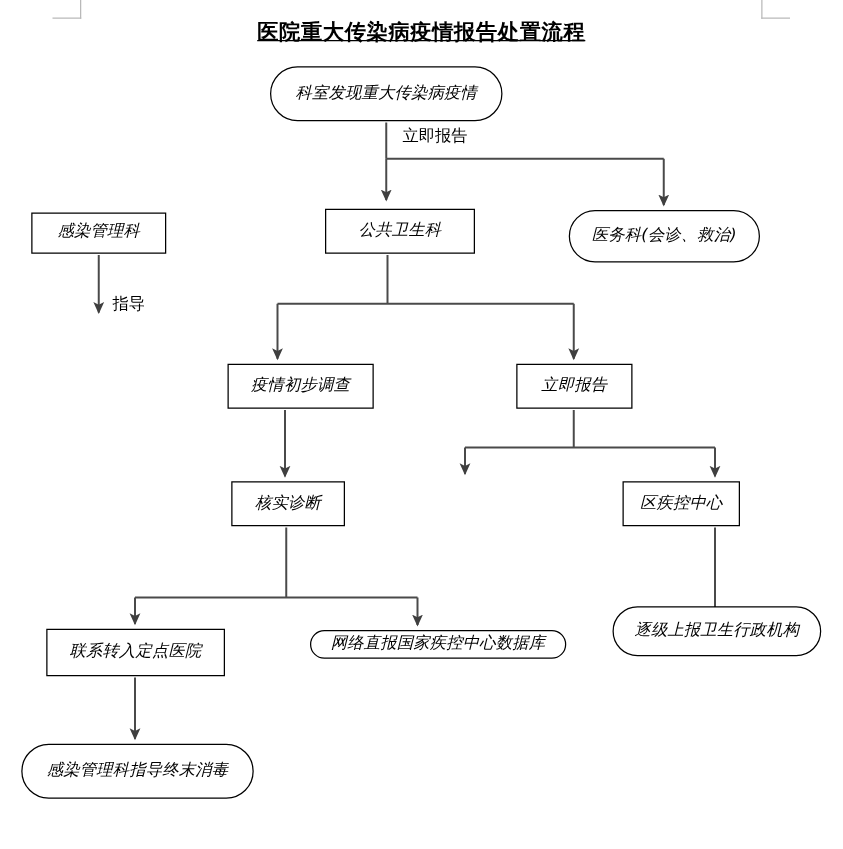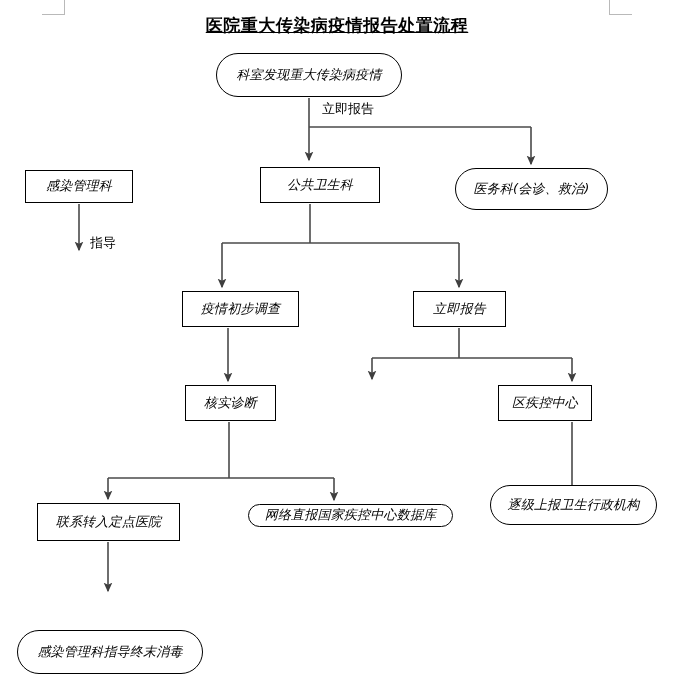--- a/index.html
+++ b/index.html
@@ -166,21 +166,21 @@
   </div>
 
   <div class="node rounded" style="left:248px; top:504px; width:205px; height:23px;">
     <span class="node-label">网络直报国家疾控中心数据库</span>
   </div>
 
   <div class="node rounded" style="left:490px; top:485px; width:167px; height:40px;">
     <span class="node-label">逐级上报卫生行政机构</span>
   </div>
 
-  <div class="node rounded" style="left:17px; top:595px; width:186px; height:44px;margin-top:35px;">
+  <div class="node rounded" style="left:17px; top:595px; width:186px; height:44px;">
     <span class="node-label">感染管理科指导终末消毒</span>
   </div>
 
   <div class="edge-label" style="left:320px; top:100px;">立即报告</div>
 
   <div class="edge-label" style="left:88px; top:234px;">指导</div>
 
 </div>
 
 </body></html>

